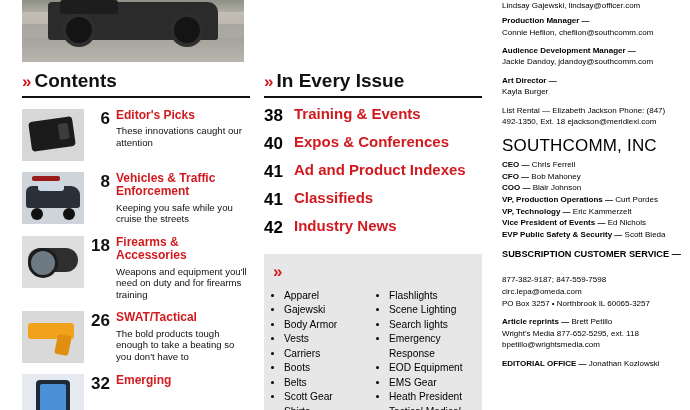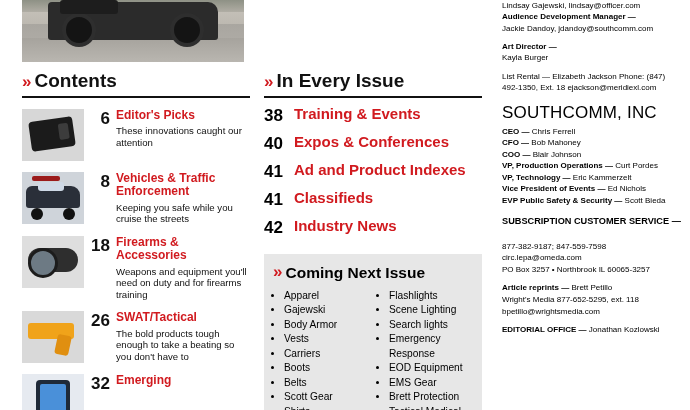--- a/index.html
+++ b/index.html
@@ -193,21 +193,20 @@
       </div>
       <div class="iei-row">
         <div class="iei-pg">42</div>
         <div class="iei-t">Industry News</div>
       </div>
     </div>
 
     <div class="cn">
       <div class="cn-h">
         <span class="chev">»</span>
-        <span class="t">Coming Next Issue</span>
       </div>
       <div class="cn-cols">
         <div class="cn-col">
           <ul>
             <li>Apparel</li>
             <li>Gajewski</li>
             <li>Body Armor</li>
             <li>Vests</li>
             <li>Carriers</li>
             <li>Boots</li>
@@ -218,33 +217,37 @@
           </ul>
         </div>
         <div class="cn-col">
           <ul>
             <li>Flashlights</li>
             <li>Scene Lighting</li>
             <li>Search lights</li>
             <li>Emergency Response</li>
             <li>EOD Equipment</li>
             <li>EMS Gear</li>
-            <li>Brett Protection</li>
+            <li>Heath President</li>
             <li>Tactical Medical Kits</li>
 
           </ul>
         </div>
       </div>
 
     </div>
   </div>
 
   <div class="col-right">
     <div class="mast">
       <div>Lindsay Gajewski, lindsay@officer.com</div>
+      <div class="r-block" style="margin-top:4px;">
+        <div class="role">Production Manager —</div>
+        <div>Connie Heflion, cheflion@southcomm.com</div>
+      </div>
       <div class="r-block">
         <div class="role">Audience Development Manager —</div>
         <div>Jackie Dandoy, jdandoy@southcomm.com</div>
       </div>
       <div class="r-block">
         <div class="role">Art Director —</div>
         <div>Kayla Burger</div>
       </div>
       <div>List Rental — Elizabeth Jackson Phone: (847) 492-1350, Ext. 18 ejackson@meridiexl.com</div>
     </div>

